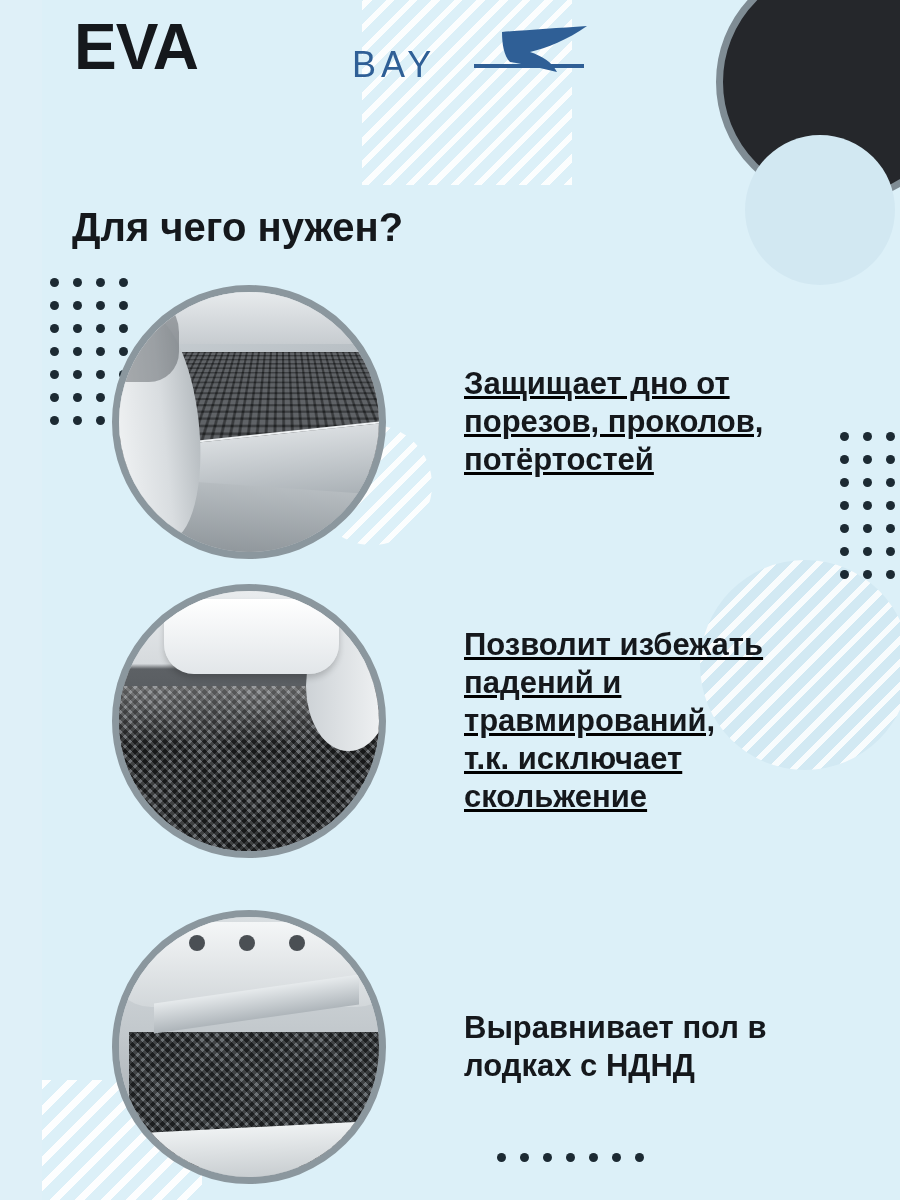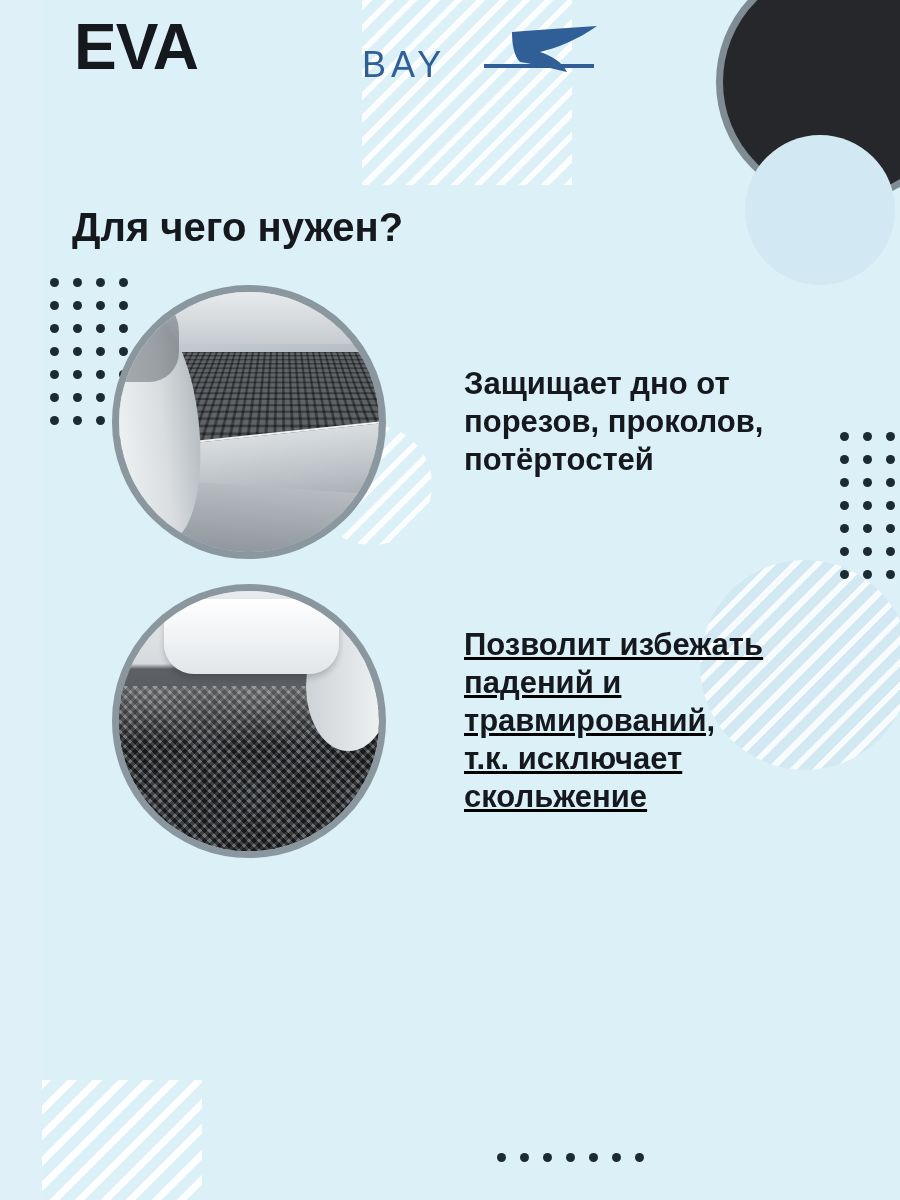--- a/index.html
+++ b/index.html
@@ -142,21 +142,21 @@
     font-size: 45px;
     font-weight: bold;
     color: #163a5f;
     letter-spacing: -0.5px;
     margin-top: 6px;
   }
 
   .logo {
     position: absolute;
     top: 22px;
-    left: 320px;
+    left: 310px;
     width: 250px;
     height: 75px;
   }
   .logo-text {
     position: absolute;
     top: 22px;
     left: 0;
     font-size: 36px;
     letter-spacing: 5px;
     color: #2f5f96;
@@ -175,21 +175,21 @@
     padding-left: 30px;
     box-sizing: border-box;
   }
 
   
   .feature {
     position: absolute;
     display: flex;
     align-items: center;
   }
-  .f1 { top: 285px; left: 70px; }
+  .f1 { top: 285px; left: 70px; text-decoration: underline; }
   .f2 { top: 584px; left: 70px; text-decoration: underline; }
   .f3 { top: 910px; left: 70px; }
 
   .photo {
     width: 260px;
     height: 260px;
     border-radius: 50%;
     border: 7px solid #8b979e;
     overflow: hidden;
     position: relative;
@@ -454,14 +454,30 @@
         <div class="p2-seat"></div>
       </div>
     </div>
     <div class="feature-text">Позволит избежать
 падений и
 травмирований,
 т.к. исключает
 скольжение</div>
   </div>
 
+  <div class="feature f3">
+    <div class="photo">
+      <div class="photo-inner">
+        <div class="p3-bg"></div>
+        <div class="p3-mat"></div>
+        <div class="p3-tube-top"></div>
+        <div class="p3-knob" style="left:70px;"></div>
+        <div class="p3-knob" style="left:120px;"></div>
+        <div class="p3-knob" style="left:170px;"></div>
+        <div class="p3-bench"></div>
+        <div class="p3-tube-bot"></div>
+      </div>
+    </div>
+    <div class="feature-text">Выравнивает пол в
+лодках с НДНД</div>
+  </div>
 
 </div>
 
 </body></html>

